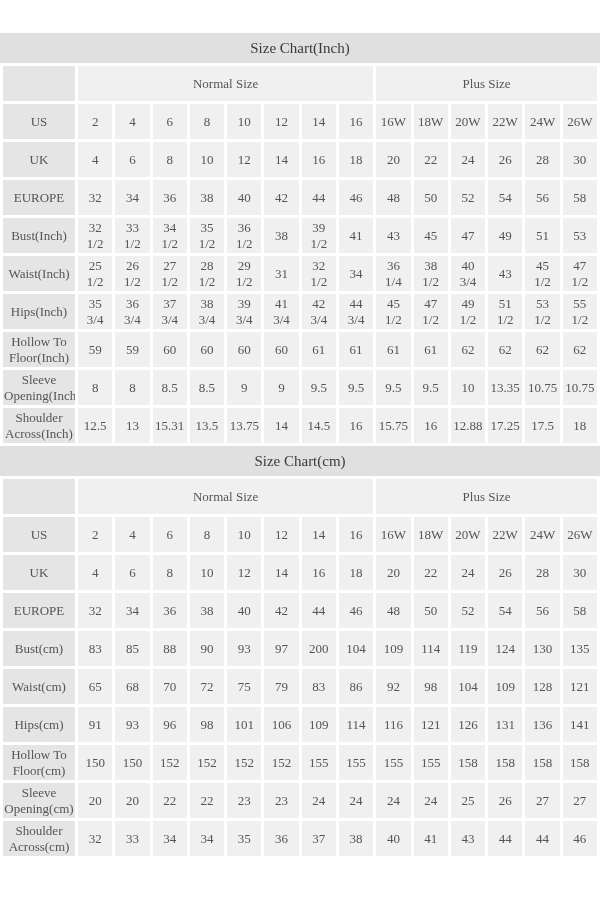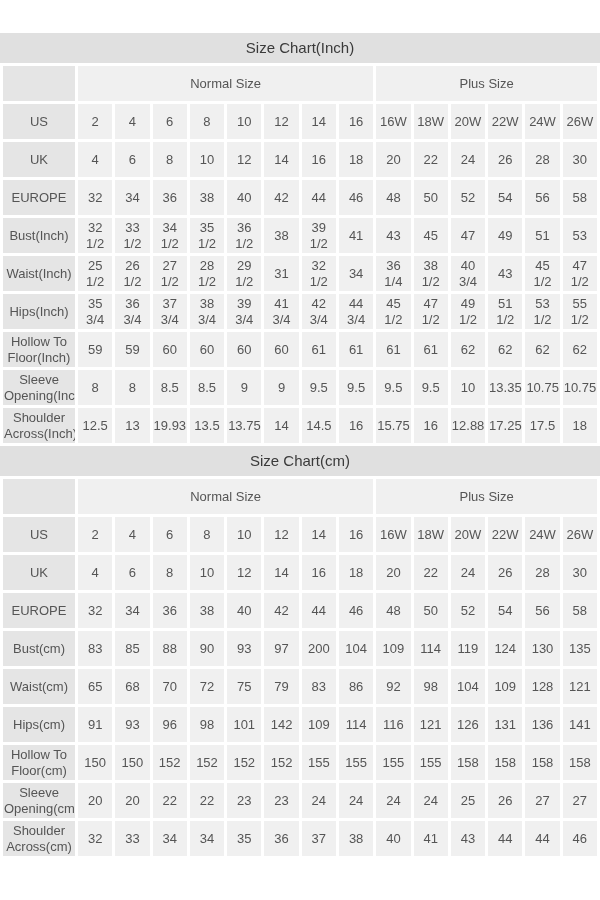--- a/index.html
+++ b/index.html
@@ -2,21 +2,21 @@
 <html style="--title-bar-bg: #e0e0e0; --label-cell-bg: #e5e5e5; --data-cell-bg: #f0f0f0; --cell-text: #555555; --title-text: #3a3a3a;"><head>
 <meta charset="utf-8">
 <style>
   html, body { margin: 0; padding: 0; background: #ffffff; }
   .page {
     width: 600px;
     height: 900px;
     box-sizing: border-box;
     padding-top: 33px;
     background: #ffffff;
-    font-family: Liberation Sans, sans-serif;
+    font-family: Liberation Serif, serif;
     overflow: hidden;
   }
   .chart-title {
     height: 30px;
     line-height: 30px;
     text-align: center;
     background: var(--title-bar-bg, #e0e0e0);
     color: var(--title-text, #3a3a3a);
     font-size: 15px;
   }
@@ -227,21 +227,21 @@
             <td class="data-cell">9.5</td>
             <td class="data-cell">10</td>
             <td class="data-cell">13.35</td>
             <td class="data-cell">10.75</td>
             <td class="data-cell">10.75</td>
           </tr>
           <tr>
             <td class="label-cell">Shoulder Across(Inch)</td>
             <td class="data-cell">12.5</td>
             <td class="data-cell">13</td>
-            <td class="data-cell">19.93</td>
+            <td class="data-cell">15.31</td>
             <td class="data-cell">13.5</td>
             <td class="data-cell">13.75</td>
             <td class="data-cell">14</td>
             <td class="data-cell">14.5</td>
             <td class="data-cell">16</td>
             <td class="data-cell">15.75</td>
             <td class="data-cell">16</td>
             <td class="data-cell">12.88</td>
             <td class="data-cell">17.25</td>
             <td class="data-cell">17.5</td>
@@ -349,21 +349,21 @@
             <td class="data-cell">128</td>
             <td class="data-cell">121</td>
           </tr>
           <tr>
             <td class="label-cell">Hips(cm)</td>
             <td class="data-cell">91</td>
             <td class="data-cell">93</td>
             <td class="data-cell">96</td>
             <td class="data-cell">98</td>
             <td class="data-cell">101</td>
-            <td class="data-cell">142</td>
+            <td class="data-cell">106</td>
             <td class="data-cell">109</td>
             <td class="data-cell">114</td>
             <td class="data-cell">116</td>
             <td class="data-cell">121</td>
             <td class="data-cell">126</td>
             <td class="data-cell">131</td>
             <td class="data-cell">136</td>
             <td class="data-cell">141</td>
           </tr>
           <tr>

